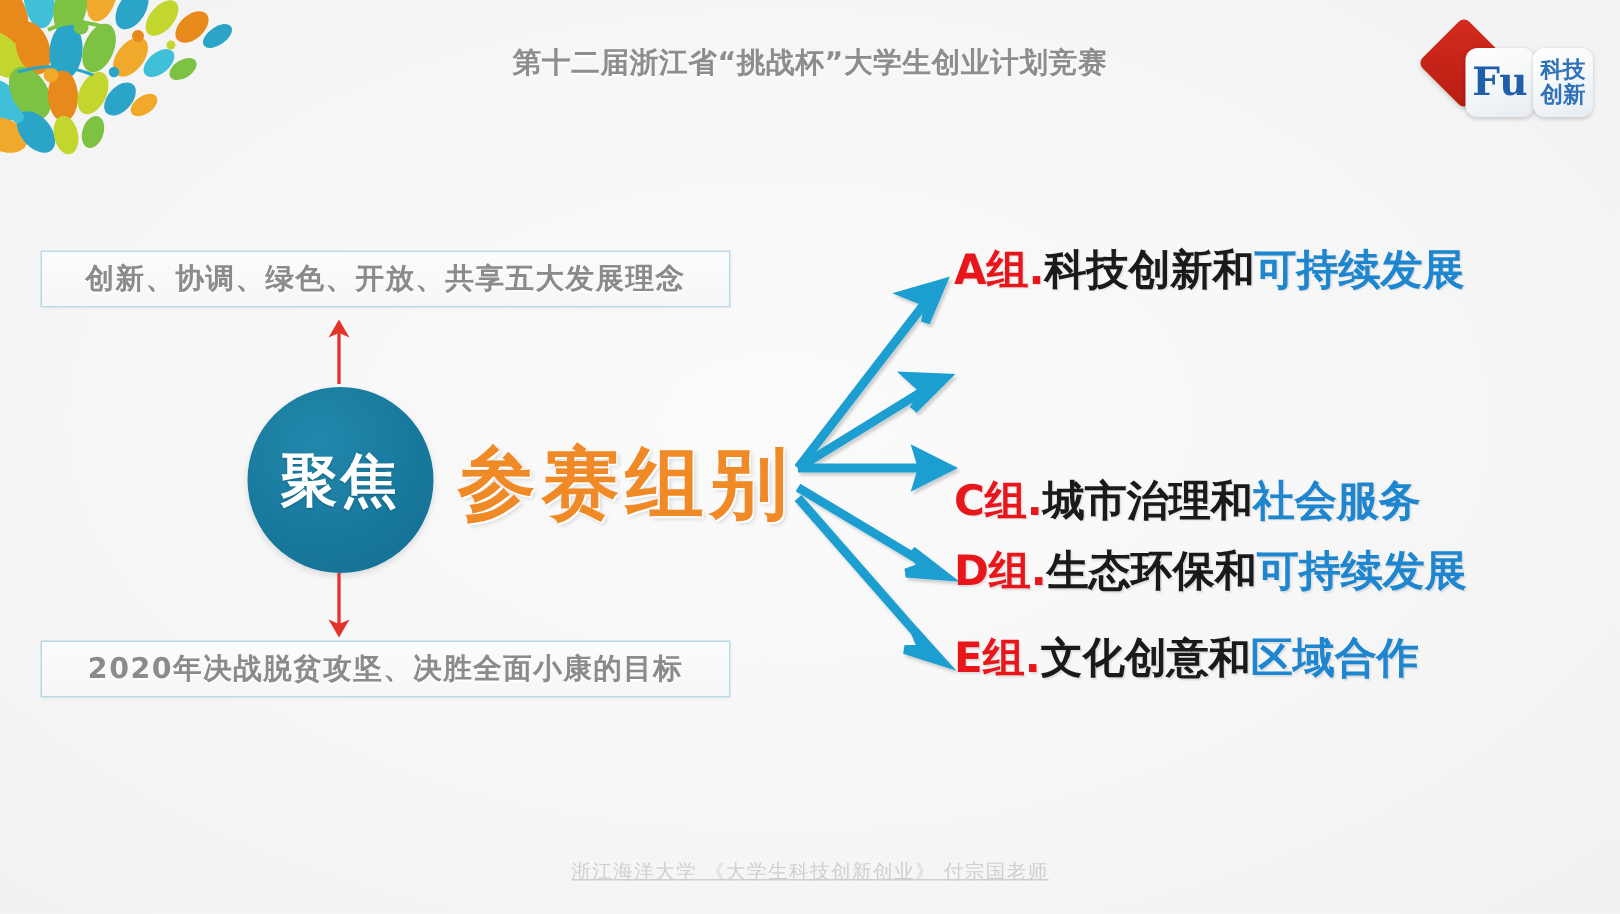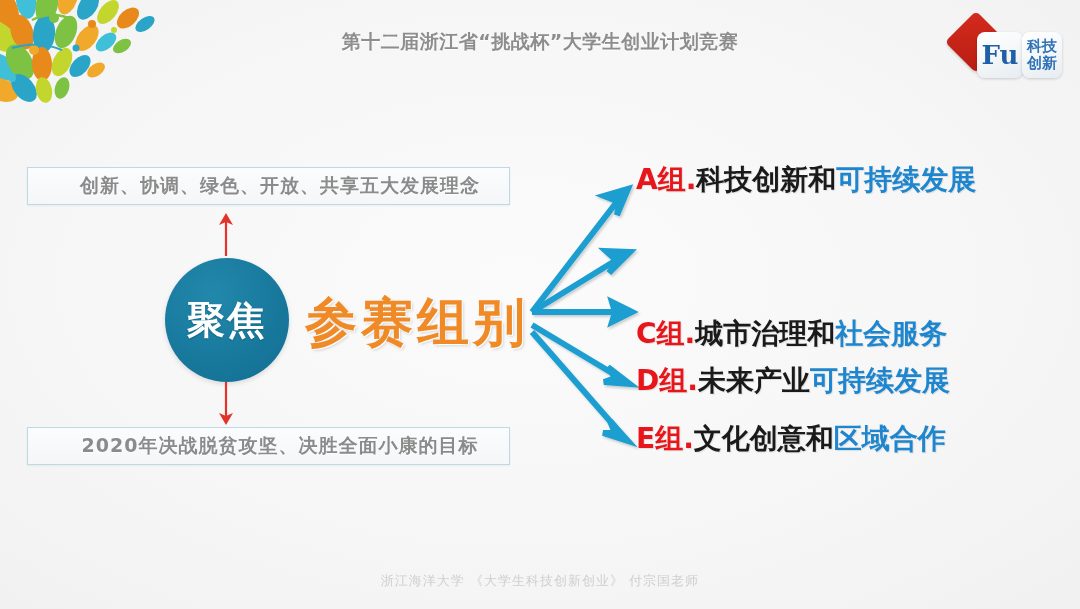--- a/index.html
+++ b/index.html
@@ -52,21 +52,20 @@
 
   
   .pill{
     position:absolute;
     border:1px solid #bcd9e8;
     background:linear-gradient(180deg,#fbfcfd 0%,#f4f6f7 100%);
     display:flex;align-items:center;justify-content:center;
     color:#8b8b8b;font-weight:bold;font-size:19px;letter-spacing:1px;
     text-shadow:0 1px 0 rgba(255,255,255,.9);
     box-shadow:0 1px 2px rgba(0,0,0,.05);
-    padding-left:23px;
   }
   .pill-top{left:27px;top:167px;width:458px;height:36px;}
   .pill-bottom{left:27px;top:427px;width:458px;height:36px;}
 
   
   .redarrow{position:absolute;}
 
   
   .circle{
     position:absolute;left:165px;top:258px;width:124px;height:124px;
@@ -103,21 +102,21 @@
   .group .tail{color:#1e86cf;}
   .g-a{top:166px;}
   .g-b{top:235px;}
   .g-c{top:300px;margin-top:20px;}
   .g-d{top:367px;}
   .g-e{top:425px;}
 
   
   .footer{
     position:absolute;left:0;top:572px;width:1080px;text-align:center;
-    font-size:13px;color:#cfcfcf;letter-spacing:1px;
+    font-size:13px;color:#cfcfcf;letter-spacing:1px;text-decoration:underline;
   }
 </style>
 </head>
 <body>
 
 <div id="slide">
 
   <div class="splash">
     <svg width="210" height="115" viewBox="0 0 210 115" xmlns="http://www.w3.org/2000/svg">
       <g>
@@ -226,21 +225,21 @@
     </svg>
   </div>
 
   <div class="group g-a">
     <span class="code">A组.</span><span class="mid">科技创新和</span><span class="tail">可持续发展</span>
   </div>
   <div class="group g-c">
     <span class="code">C组.</span><span class="mid">城市治理和</span><span class="tail">社会服务</span>
   </div>
   <div class="group g-d">
-    <span class="code">D组.</span><span class="mid">未来产业</span><span class="tail">可持续发展</span>
+    <span class="code">D组.</span><span class="mid">生态环保和</span><span class="tail">可持续发展</span>
   </div>
   <div class="group g-e">
     <span class="code">E组.</span><span class="mid">文化创意和</span><span class="tail">区域合作</span>
   </div>
 
   <div class="footer">浙江海洋大学 《大学生科技创新创业》 付宗国老师</div>
 
 </div>
 
 </body></html>

